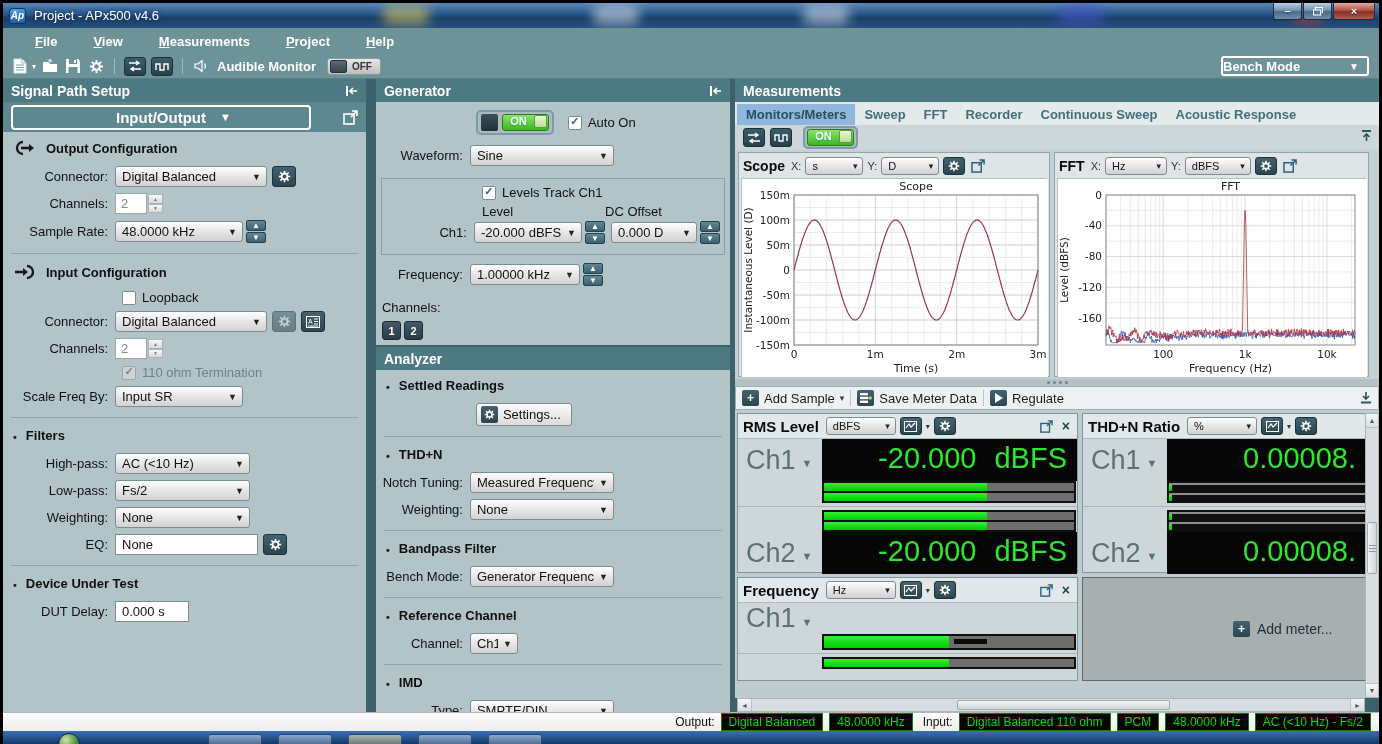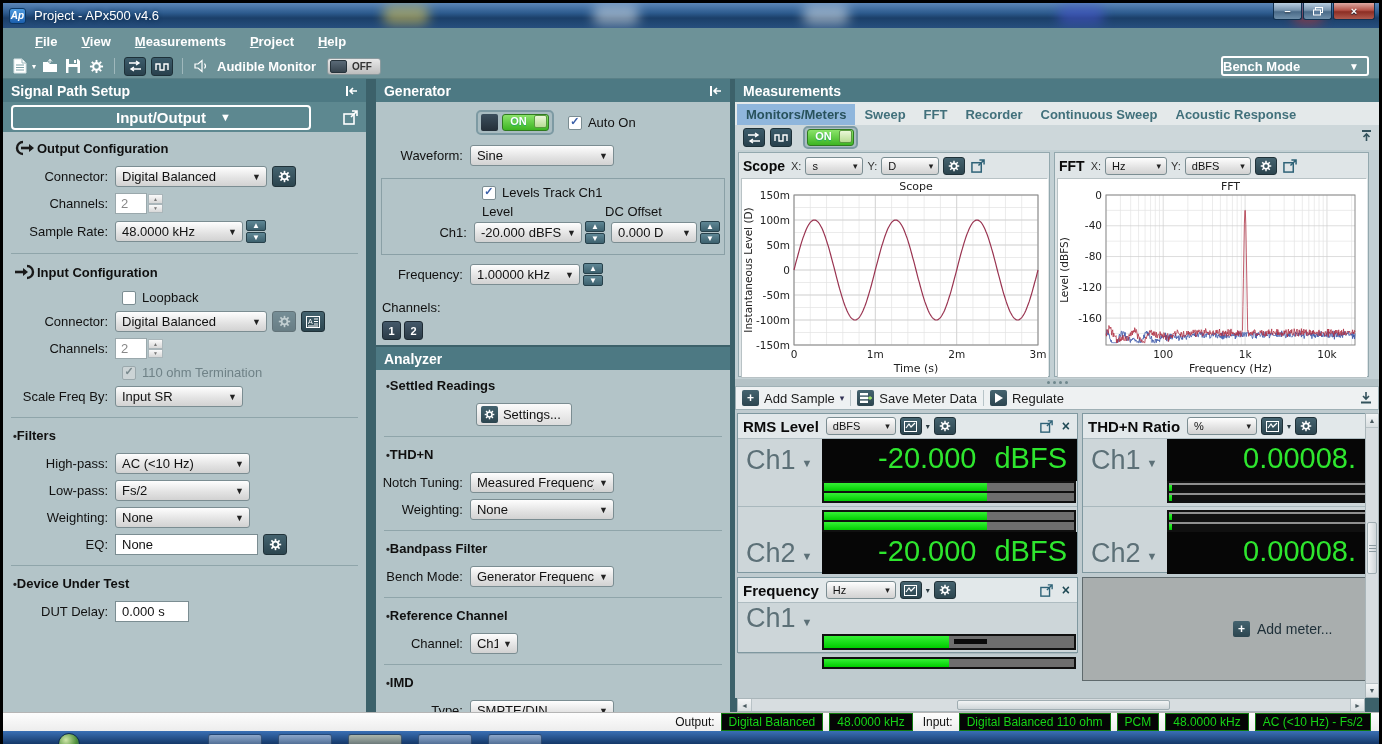--- a/index.html
+++ b/index.html
@@ -16,21 +16,21 @@
     display:flex; align-items:center; justify-content:center; }
   .title-text { color:#fff; font-size:13px; margin-left:8px; text-shadow:0 0 4px #0a2b4e; }
   .win-controls { position:absolute; right:4px; top:0; display:flex; }
   .win-btn { width:29px; height:17px; border:1px solid #10304f; border-top:none;
     background:linear-gradient(#b9cfe2,#7793ad 45%,#4a6a88 55%,#6f8faa); color:#fff;
     display:flex; align-items:center; justify-content:center; font-size:11px; font-weight:bold;
     border-radius:0 0 3px 3px; margin-left:1px; text-shadow:0 1px 1px #123; }
   .win-btn.close { width:42px; background:linear-gradient(#e0a9a2,#b55348 45%,#8c2e24 55%,#b05a4e); }
 
   
-  .menubar { margin:0 3px; height:26px; background:#6d9298; display:flex; align-items:center; padding-left:22px; gap:4px; }
+  .menubar { margin:0 3px; height:26px; background:#6d9298; display:flex; align-items:center; padding-left:22px; gap:16px; }
   .menu-item { color:#fff; font-weight:bold; font-size:13px; padding:3px 10px; display:inline-block; }
   .menu-item::first-letter { text-decoration:underline; }
   .toolbar { margin:0 3px; height:25px; background:#6d9298; display:flex; align-items:center; padding:0 8px; gap:5px;
     border-bottom:1px solid #5a8087; position:relative; }
   .tb-icon { width:18px; height:18px; display:flex; align-items:center; justify-content:center; }
   .tb-sep { width:1px; height:16px; background:#9fb8bc; margin:0 4px; }
   .tb-caret { color:#fff; font-size:8px; margin-left:-2px; }
   .boxed-icon { width:22px; height:19px; background:linear-gradient(#3c5c6b,#29414d); border:1px solid #1d3038;
     border-radius:3px; display:flex; align-items:center; justify-content:center; }
   .audible-label { color:#fff; font-weight:bold; font-size:13px; margin-left:2px; }
@@ -54,21 +54,21 @@
   .panel-header .sp { flex:1; }
   .panel-body { background:#b3c4c8; flex:1; overflow:hidden; }
 
   
   .io-strip { height:30px; background:#5d8890; display:flex; align-items:center; padding:0 8px; }
   .io-btn { position:relative; width:300px; height:25px; border:2px solid #fff; border-radius:4px;
     color:#fff; font-weight:bold; font-size:15px; display:flex; align-items:center; justify-content:center; }
   .io-btn .arr { position:absolute; right:78px; font-size:11px; }
   .io-strip .sp { flex:1; }
 
-  .sec-head { display:flex; align-items:center; gap:0; font-weight:bold; font-size:13px; color:#101010;
+  .sec-head { display:flex; align-items:flex-end; gap:9px; font-weight:bold; font-size:13px; color:#101010;
     padding:8px 0 4px 10px; }
   .sec-head.bullet { padding-left:10px; }
   .bullet-dot { font-size:11px; color:#222; }
   .form-row { display:flex; align-items:center; margin:6px 0; }
   .form-label { width:112px; text-align:right; font-size:13px; color:#111; padding-right:7px; flex:none; }
   .form-label.mid { width:94px; }
   .dropdown { height:21px; background:linear-gradient(#fefefe,#e2e2e2 60%,#d2d2d2); border:1px solid #7b8d92;
     border-radius:3px; display:flex; align-items:center; font-size:13px; color:#111; padding-left:6px; position:relative; }
   .dropdown .val { flex:1; white-space:nowrap; overflow:hidden; }
   .dropdown .arr { font-size:9px; color:#222; padding:0 5px; }
@@ -1085,21 +1085,21 @@
                 <span>Ch2</span>
                   <span class="arr">▼</span>
               </span>
               <span class="led" style="padding-right:66px">
                 <span>0.00008</span>
                   <span>.</span>
               </span>
             </div>
           </div>
 
-          <div class="meter-panel" style="height:76px">
+          <div class="meter-panel" style="height:104px">
             <div class="meter-head">
               <span class="meter-title">Frequency</span>
               <span class="dropdown">
                 <span class="val">Hz</span>
                   <span class="arr">▾</span>
               </span>
               <span class="mini-btn">
                 <svg width="13" height="11" viewBox="0 0 13 11">
                     <rect x="0.5" y="0.5" width="12" height="10" fill="none" stroke="#fff"></rect>
                     <path d="M2 7l3-4 2 3 4-4" stroke="#fff" fill="none" stroke-width="1.2"></path>

